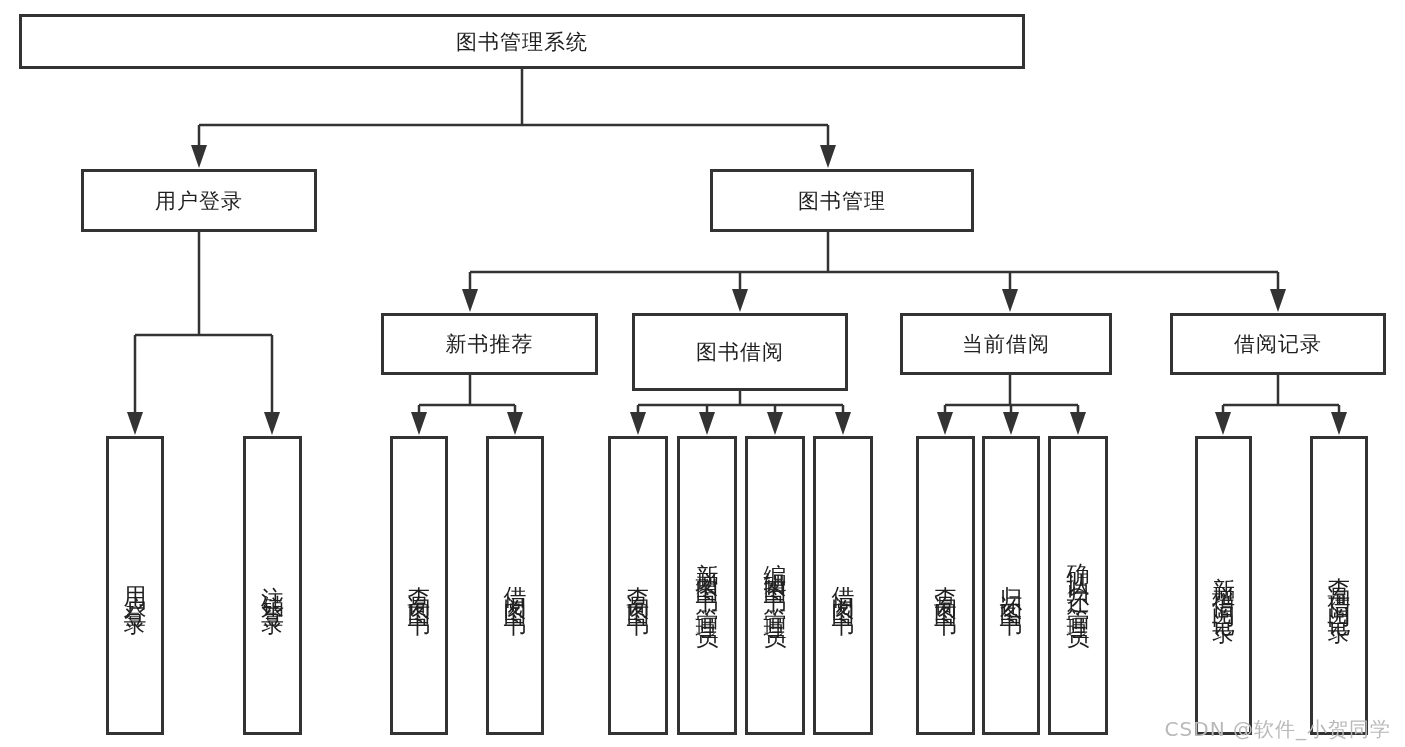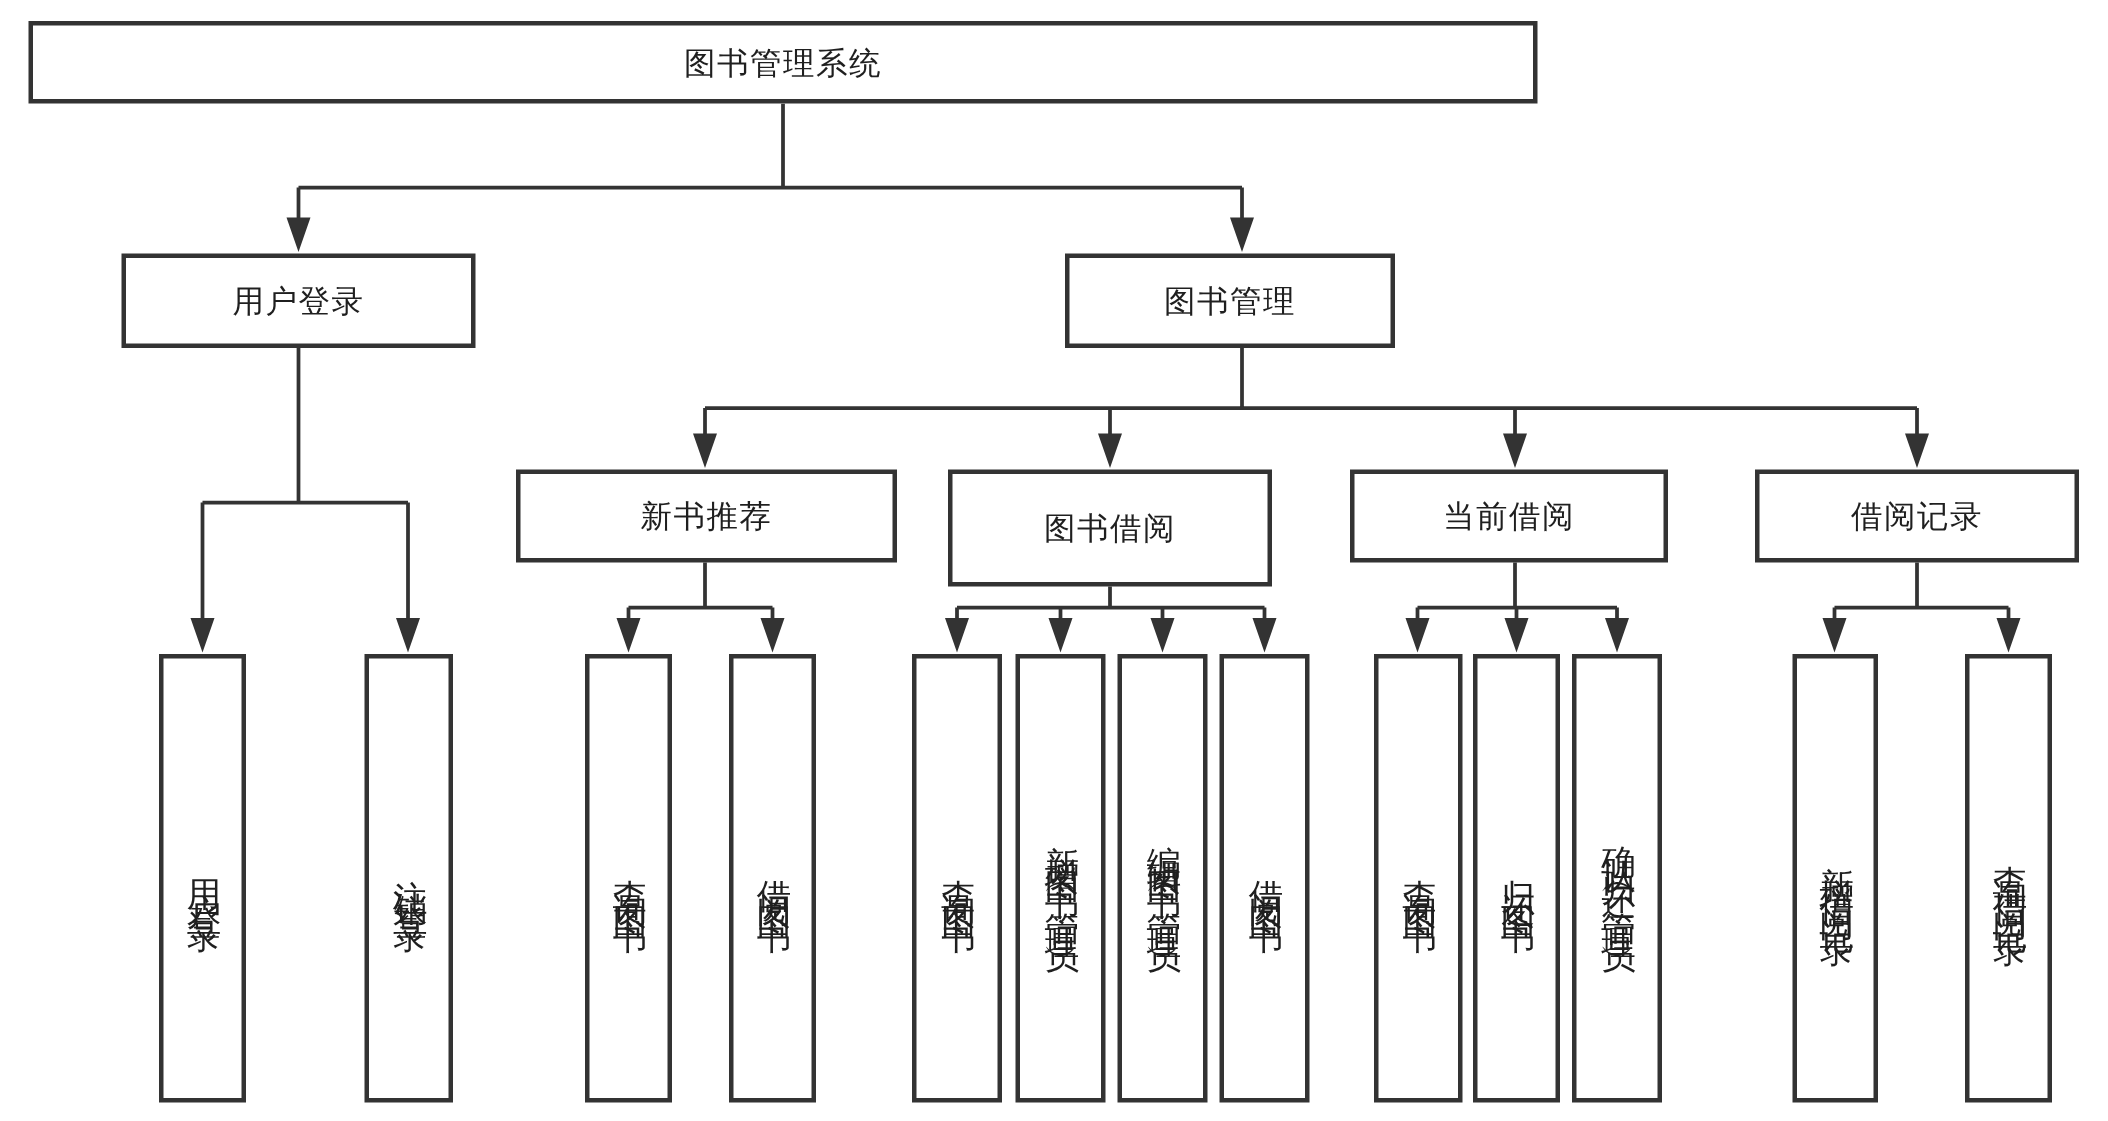--- a/index.html
+++ b/index.html
@@ -73,23 +73,23 @@
       M945 435 L937 412 L953 412 Z
       M1011 435 L1003 412 L1019 412 Z
       M1078 435 L1070 412 L1086 412 Z
       M1223 435 L1215 412 L1231 412 Z
       M1339 435 L1331 412 L1347 412 Z"></path>
   </svg>
 
   <div class="box hbox" style="left:19px;top:14px;width:1006px;height:55px">图书管理系统</div>
 
   <div class="box hbox" style="left:81px;top:169px;width:236px;height:63px">用户登录</div>
-  <div class="box hbox" style="left:710px;top:169px;width:220px;height:63px">图书管理</div>
+  <div class="box hbox" style="left:710px;top:169px;width:264px;height:63px">图书管理</div>
 
-  <div class="box hbox" style="left:344px;top:313px;width:254px;height:62px">新书推荐</div>
+  <div class="box hbox" style="left:381px;top:313px;width:217px;height:62px">新书推荐</div>
   <div class="box hbox" style="left:632px;top:313px;width:216px;height:78px">图书借阅</div>
   <div class="box hbox" style="left:900px;top:313px;width:212px;height:62px">当前借阅</div>
   <div class="box hbox" style="left:1170px;top:313px;width:216px;height:62px">借阅记录</div>
 
   <div class="box vbox" style="left:106px;top:436px;width:58px;height:299px">用户登录</div>
   <div class="box vbox" style="left:243px;top:436px;width:59px;height:299px">注销登录</div>
 
   <div class="box vbox" style="left:390px;top:436px;width:58px;height:299px">查询图书</div>
   <div class="box vbox" style="left:486px;top:436px;width:58px;height:299px">借阅图书</div>
 
@@ -98,13 +98,14 @@
   <div class="box vbox" style="left:745px;top:436px;width:60px;height:299px">编辑图书（管理员）</div>
   <div class="box vbox" style="left:813px;top:436px;width:60px;height:299px">借阅图书</div>
 
   <div class="box vbox" style="left:916px;top:436px;width:59px;height:299px">查询图书</div>
   <div class="box vbox" style="left:982px;top:436px;width:58px;height:299px">归还图书</div>
   <div class="box vbox" style="left:1048px;top:436px;width:60px;height:299px">确认归还（管理员）</div>
 
   <div class="box vbox" style="left:1195px;top:436px;width:57px;height:299px">新增借阅记录</div>
   <div class="box vbox" style="left:1310px;top:436px;width:58px;height:299px">查询借阅记录</div>
 
+  <div class="watermark">CSDN @软件_小贺同学</div>
 </div>
 
 </body></html>

